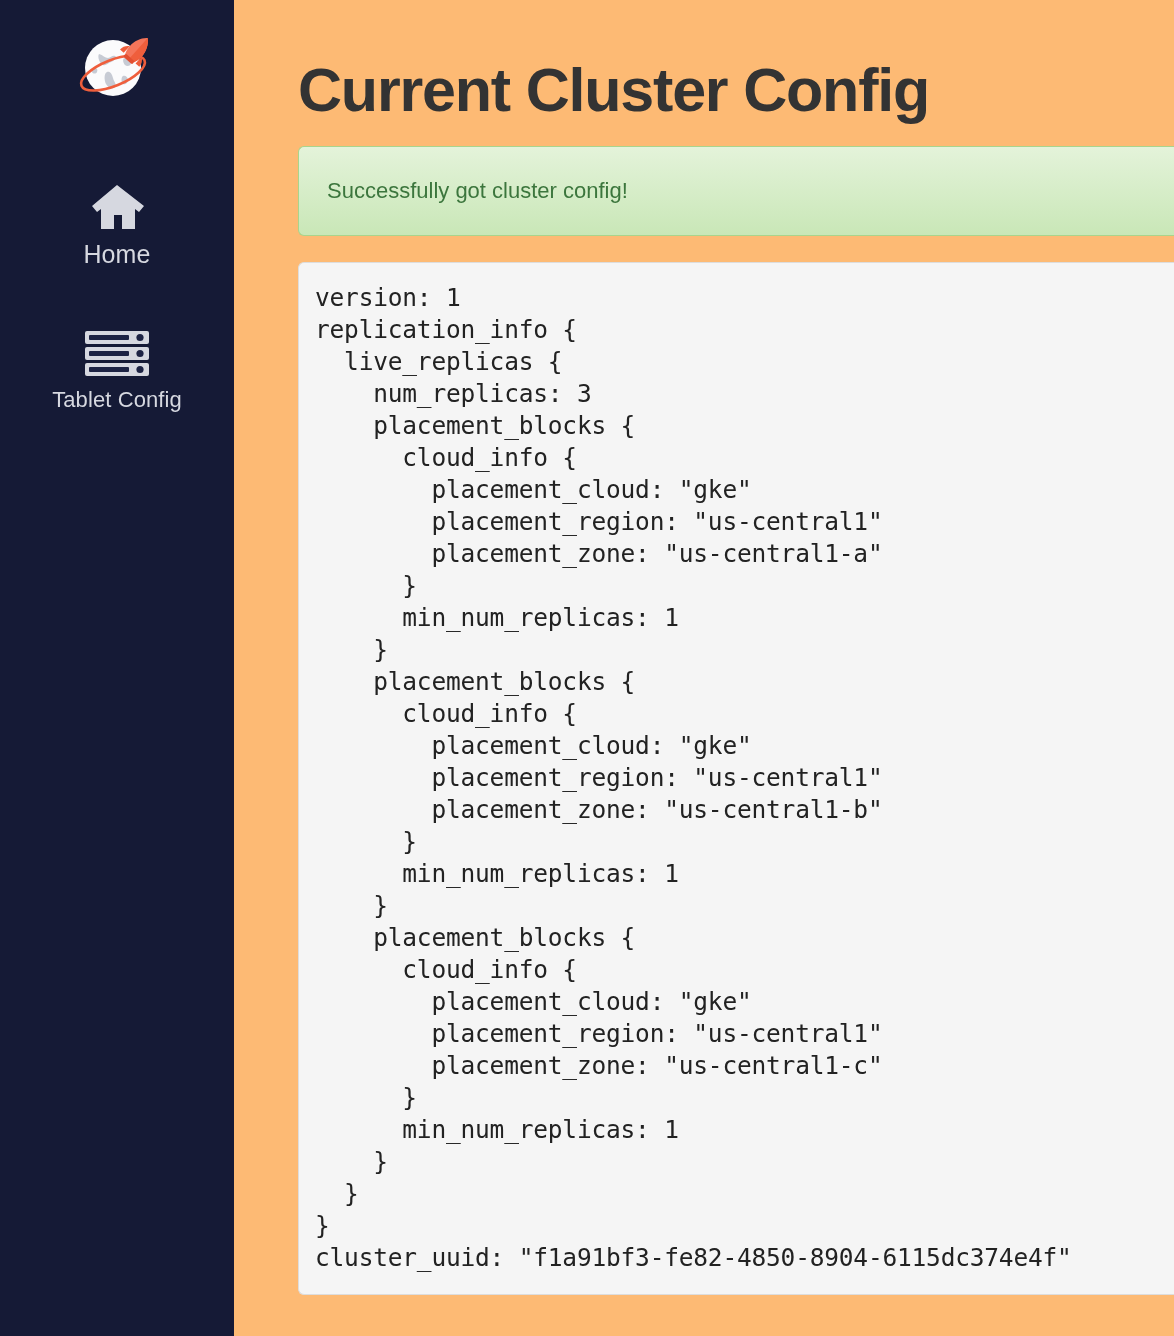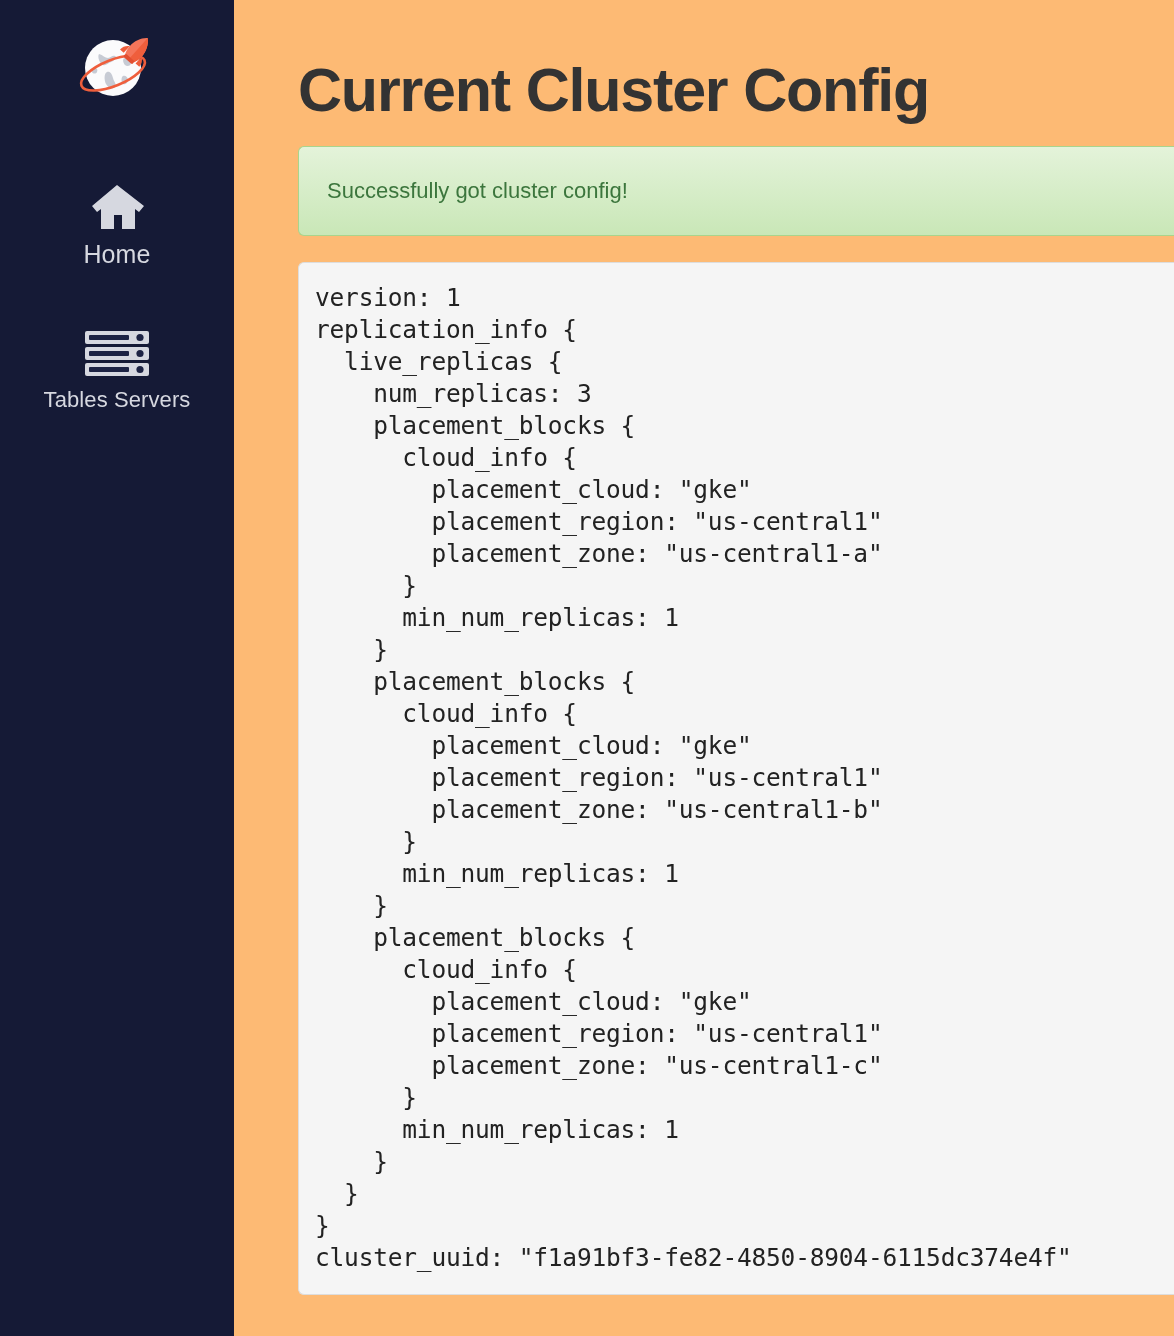--- a/index.html
+++ b/index.html
@@ -162,21 +162,21 @@
             <rect x="1" y="34" width="64" height="13" rx="2" fill="#d6d8e0"></rect>
             <rect x="5" y="6" width="40" height="5" rx="1" fill="#1d2344"></rect>
             <rect x="5" y="22" width="40" height="5" rx="1" fill="#1d2344"></rect>
             <rect x="5" y="38" width="40" height="5" rx="1" fill="#1d2344"></rect>
             <circle cx="56" cy="8.5" r="3.6" fill="#1d2344"></circle>
             <circle cx="56" cy="24.5" r="3.6" fill="#1d2344"></circle>
             <circle cx="56" cy="40.5" r="3.6" fill="#1d2344"></circle>
           </g>
         </svg>
       </span>
-      <span class="nav-label small">Tables Servers</span>
+      <span class="nav-label small">Tablet Config</span>
     </a>
 
 
   </nav>
 
   <main class="main">
 
     <h1 class="page-title">Current Cluster Config</h1>
 
     <div class="alert-success">

